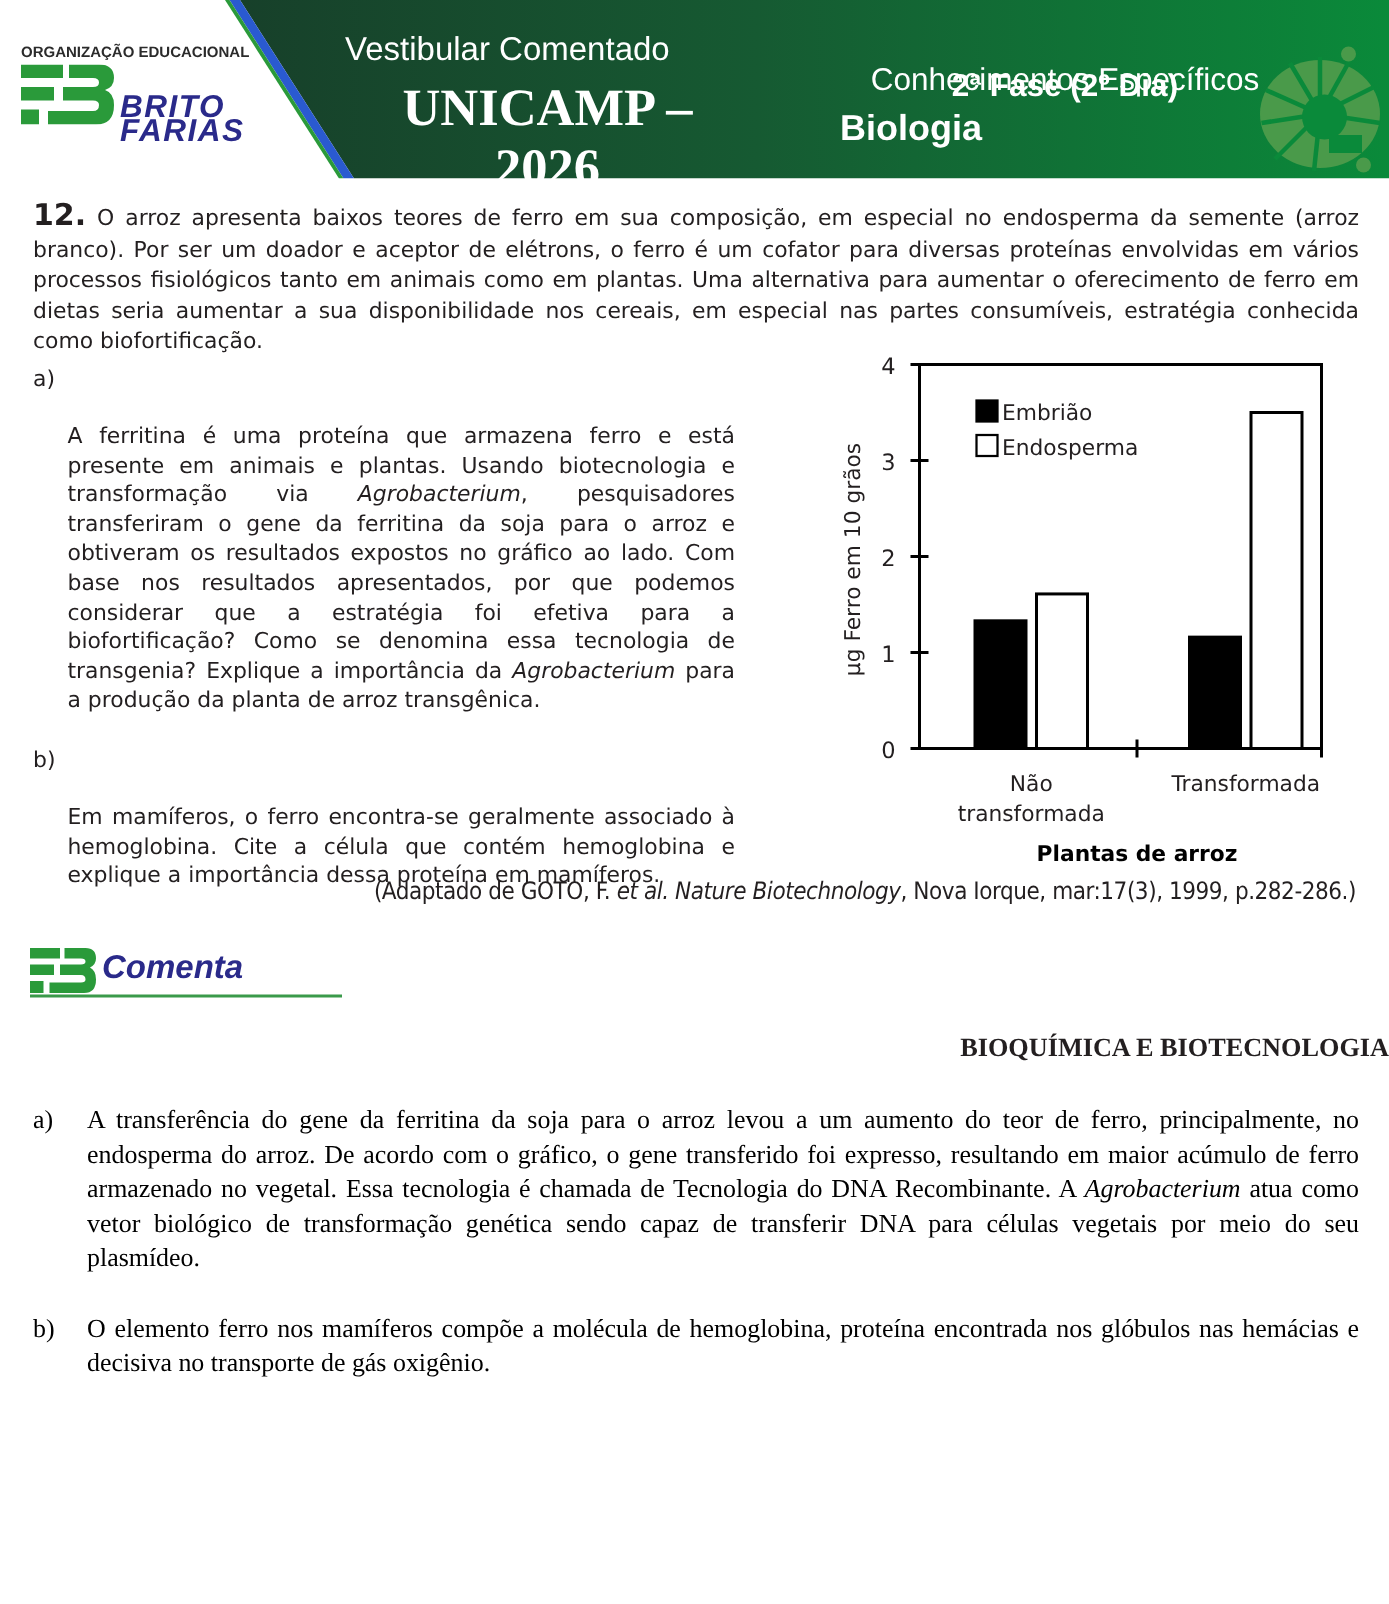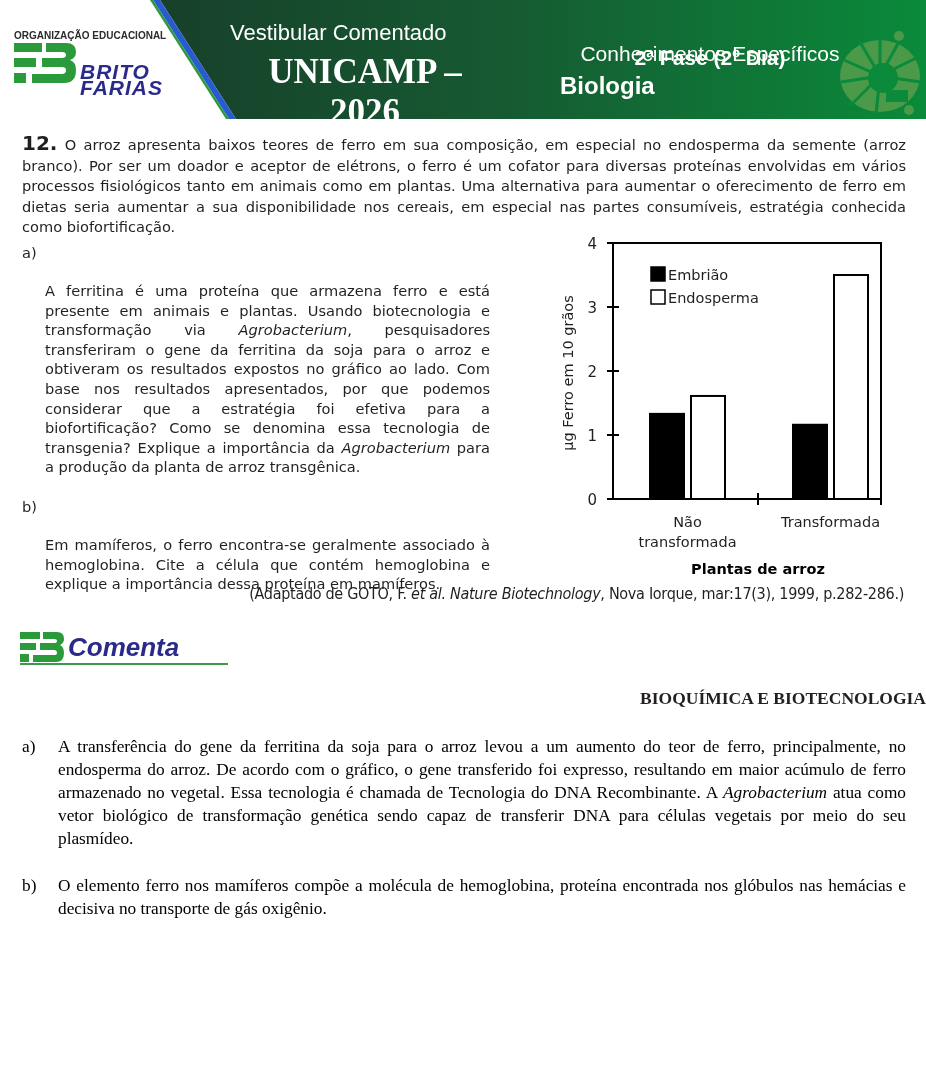--- a/index.html
+++ b/index.html
@@ -30,21 +30,21 @@
   .item .txt { flex:1; text-align:justify;margin-top:38px; }
   .item.b { margin-top:20px; }
 
   
   .chart { position:absolute; left:555px; top:230px; width:360px; height:360px; }
   .chart svg { position:absolute; left:0; top:0; }
   .source { position:absolute; right:22px; top:584px; font-size:16px; font-family:"DejaVu Sans Condensed","DejaVu Sans", sans-serif; letter-spacing:-0.3px; color:#231f20; white-space:nowrap; }
 
   
   .comenta { position:absolute; left:20px; top:630px; width:210px; height:36px; }
-  .comenta .word { position:absolute; left:48px; top:2px; font-family:"Liberation Sans", sans-serif; font-weight:bold; font-style:italic; font-size:26px; color:#2a2a8a; }
+  .comenta .word { position:absolute; left:48px; top:2px; font-family:"Liberation Sans", sans-serif; font-weight:bold; font-style:italic; font-size:22px; color:#2a2a8a; }
   .comenta .line { position:absolute; left:0; top:33px; width:208px; height:2px; background:#3a9a4a; }
 
   .answer { position:absolute; left:22px; font-family:"Liberation Serif", serif; color:#000; }
   .section-title { position:absolute; left:0; top:688px; width:926px; text-align:right; font-family:"Liberation Serif", serif; font-weight:bold; font-size:17.5px; }
   .ans-a { top:735px; width:884px; font-size:17.3px; line-height:23px; }
   .ans-b { top:874px; width:884px; font-size:17.3px; line-height:23px; }
   .answer .row { display:flex; }
   .answer .lbl { width:36px; flex:none; }
   .answer .txt { flex:1; text-align:justify; text-align-last:left; }
 </style>

